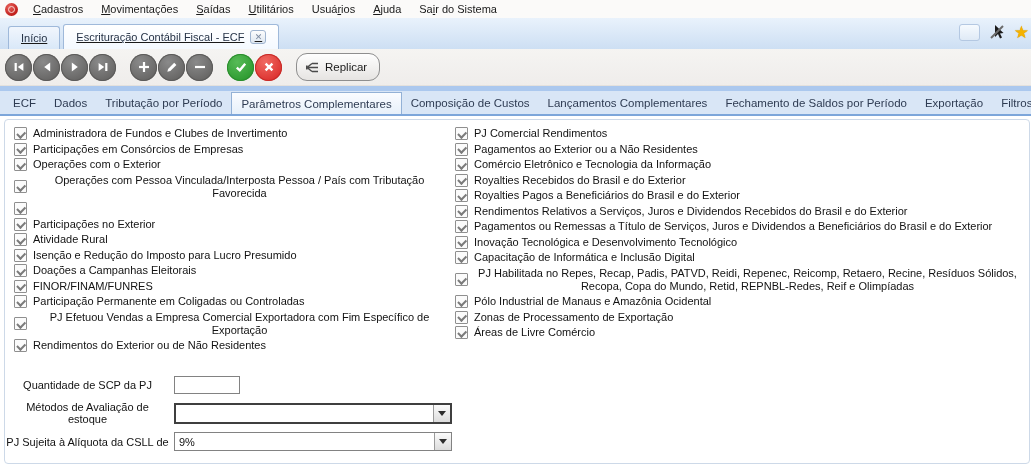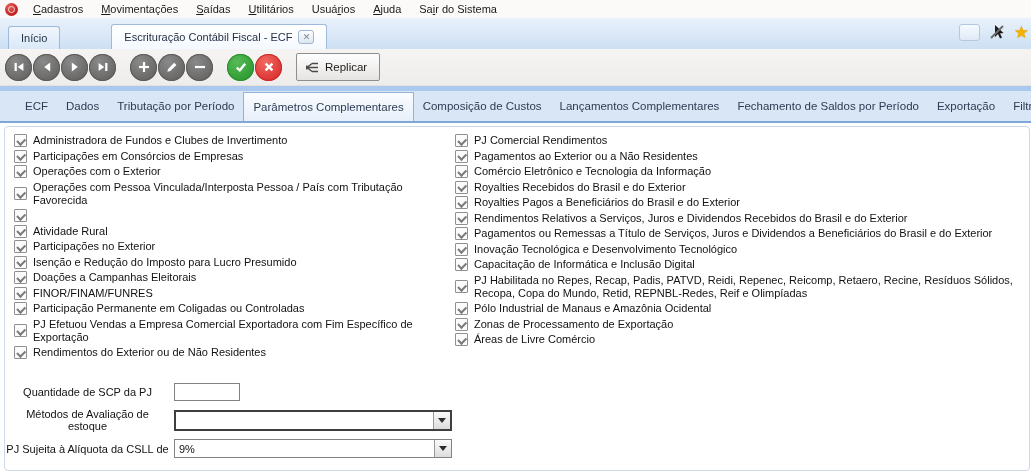--- a/index.html
+++ b/index.html
@@ -10,59 +10,59 @@
   
   .menubar { height:18px; background:#fbfaf9; display:flex; align-items:center; padding-left:3px; }
   .applogo { width:13px; height:13px; border-radius:50%;
     background:radial-gradient(circle at 35% 30%, #e8605a, #c01f1c 70%); position:relative; margin:0 6px 0 2px; flex:none;}
   .applogo::after { content:""; position:absolute; left:3px; top:3px; width:5px; height:5px;
     border:1.5px solid #f4d9d6; border-radius:50%; }
   .menu-item { padding:2px 9px; cursor:default; white-space:nowrap; }
   .menu-item .u { text-decoration:underline; }
 
   
-  .tabrow { height:31px; background:linear-gradient(#e9f2fc,#cddff3); position:relative; display:flex; align-items:flex-end; padding-left:8px; }
+  .tabrow { height:31px; background:linear-gradient(#e9f2fc,#cddff3); position:relative; display:flex; align-items:flex-end; padding-left:8px;text-decoration:underline; }
   .doc-tab { display:flex; align-items:center; gap:6px; height:23px; padding:0 12px;
     border:1px solid #9fb9da; border-bottom:none; border-radius:3px 3px 0 0; margin-right:3px;
     background:linear-gradient(#f2f7fd,#dcea f8); background:linear-gradient(#f1f6fd,#d9e8f8); color:#253246; }
-  .doc-tab.active { background:linear-gradient(#ffffff,#f4f9ff); height:25px;margin-left:48px; }
+  .doc-tab.active { background:linear-gradient(#ffffff,#f4f9ff); height:25px; }
   .tab-close { width:16px; height:14px; border:1px solid #9fb4cf; border-radius:3px;
     background:linear-gradient(#fdfdfd,#dde6f0); color:#7c8aa0; font-size:9px; line-height:12px; text-align:center; cursor:pointer; }
   .tr-icons { position:absolute; right:2px; top:4px; display:flex; align-items:center; gap:8px; }
   .chev-btn { width:21px; height:17px; border:1px solid #b4c8e2; border-radius:3px;
     background:linear-gradient(#f6fafe,#dfeaf6); display:flex; align-items:center; justify-content:center; color:#6b7c92; }
 
   
   .toolbar { height:37px; background:linear-gradient(#f5f4f2,#efedeb); display:flex; align-items:center; padding-left:5px; border-bottom:1px solid #e4e1dd; }
   .tb-group { display:flex; gap:1px; margin-right:14px; }
   .cbtn { width:27px; height:27px; border-radius:50%; border:none; padding:0; cursor:pointer;
     display:flex; align-items:center; justify-content:center;
     background:radial-gradient(circle at 38% 30%, #8a8a8a, #676665 75%); box-shadow:inset 0 0 0 1px #5c5b5a; }
   .cbtn.green { background:radial-gradient(circle at 38% 30%, #57bb57, #2e9b31 75%); box-shadow:inset 0 0 0 1px #2a8c2d; }
   .cbtn.red { background:radial-gradient(circle at 38% 30%, #f06a62, #dd3330 75%); box-shadow:inset 0 0 0 1px #c62b28; }
   .cbtn svg { display:block; }
   .replicar-btn { height:28px; padding:0 12px 0 8px; display:flex; align-items:center; gap:5px;
-    border:1px solid #8e8e8e; border-radius:2px; background:linear-gradient(#fefefe,#e6e4e2);
+    border:1px solid #8e8e8e; border-radius:11px; background:linear-gradient(#fefefe,#e6e4e2);
     font-size:11.5px; color:#1a1a1a; cursor:pointer; }
 
   
   .band { height:5px; background:#abc8ee; }
-  .tabstrip { height:32px; background:#d9e6f6; border-bottom:2px solid #7da6da;
-    display:flex; align-items:stretch; padding-left:16px; color:#2e3b52;text-align:right; }
+  .tabstrip { height:25px; background:#d9e6f6; border-bottom:2px solid #7da6da;
+    display:flex; align-items:stretch; padding-left:4px; color:#2e3b52;text-align:right; }
   .subtab { display:flex; align-items:center; padding:0 9px; cursor:pointer; white-space:nowrap; font-size:11.5px; }
   .subtab.selected { background:linear-gradient(#fafcff,#e7f0fa); border:1px solid #93b1d6; border-bottom:none; margin:1px 0 0 0; }
 
   
   .content { position:relative; height:349px; background:#fff; }
   .content-panel { position:absolute; left:4px; top:3px; right:1px; bottom:1px;
     border:1px solid #cdd9e8; border-radius:4px; pointer-events:none; }
   .col { position:absolute; top:11px; }
   .col-left { left:14px; width:432px; }
   .col-right { left:455px; width:566px; }
-  .cbrow { display:flex; align-items:center; gap:6px; margin-bottom:2.5px; min-height:13px; line-height:13px; }
+  .cbrow { display:flex; align-items:center; gap:6px; margin-bottom:2.5px; min-height:13px; line-height:13px;text-align:center; }
   .cb { width:13px; height:13px; border:1px solid #8f8f8f; background:#fbfbfb; position:relative; flex:none; border-radius:1px; }
   .cb.checked::after { content:""; position:absolute; left:2px; top:2.5px; width:6px; height:3.5px;
     border-left:2px solid #7b7b7b; border-bottom:2px solid #7b7b7b; transform:rotate(-45deg); }
   .cblabel { color:#121212; }
 
   
   .form { position:absolute; left:6px; top:260px; }
   .form-row { display:flex; align-items:center; margin-bottom:7px; }
   .form-label { width:168px; text-align:center; padding-right:5px; color:#121212; }
   .txt-input { width:66px; height:18px; border:1px solid #828282; background:#fff; padding:0 3px; font:inherit; }
@@ -211,25 +211,25 @@
         </div>
       <div class="cbrow">
           <span class="cb checked"></span>
           <label class="cblabel">Operações com Pessoa Vinculada/Interposta Pessoa / País com Tributação Favorecida</label>
         </div>
       <div class="cbrow">
           <span class="cb checked"></span>
         </div>
       <div class="cbrow">
           <span class="cb checked"></span>
+          <label class="cblabel">Participações no Exterior</label>
+        </div>
+      <div class="cbrow">
+          <span class="cb checked"></span>
           <label class="cblabel">Atividade Rural</label>
-        </div>
-      <div class="cbrow">
-          <span class="cb checked"></span>
-          <label class="cblabel">Participações no Exterior</label>
         </div>
       <div class="cbrow">
           <span class="cb checked"></span>
           <label class="cblabel">Isenção e Redução do Imposto para Lucro Presumido</label>
         </div>
       <div class="cbrow">
           <span class="cb checked"></span>
           <label class="cblabel">Doações a Campanhas Eleitorais</label>
         </div>
       <div class="cbrow">

